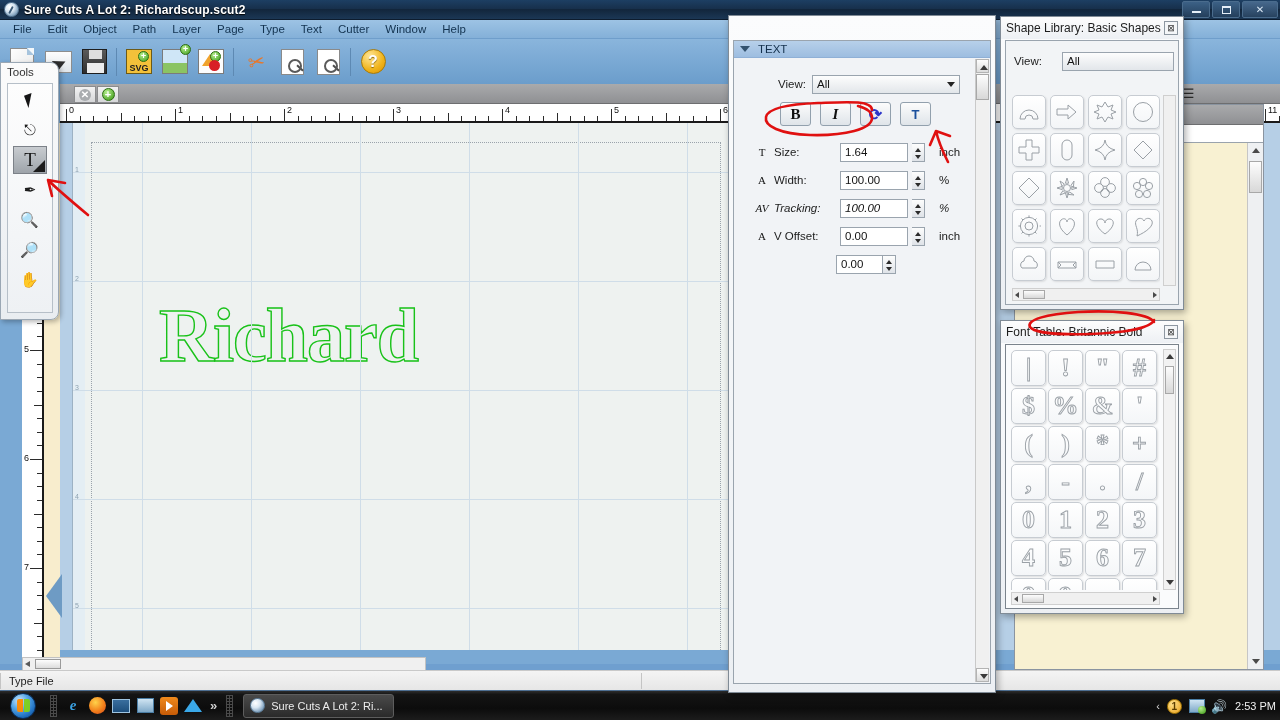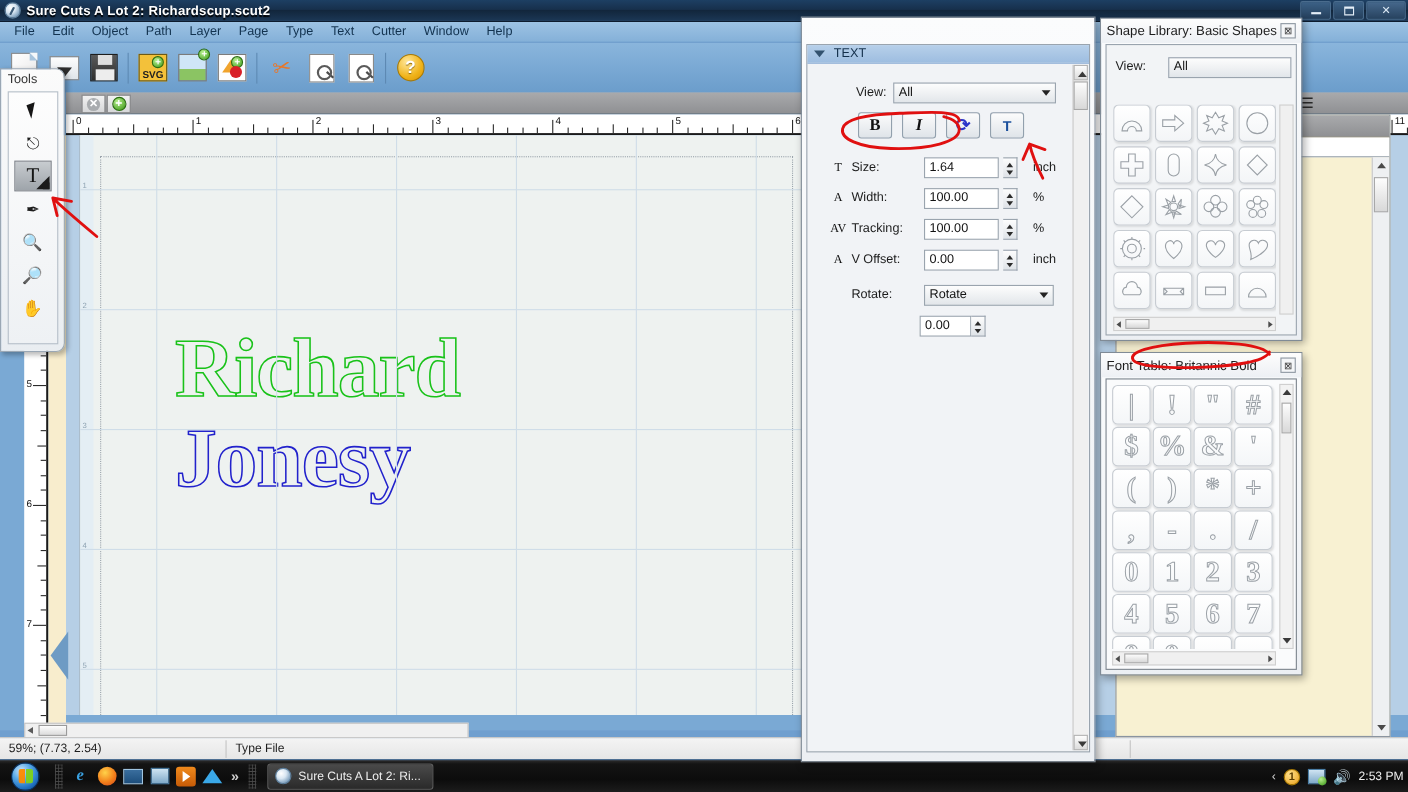--- a/index.html
+++ b/index.html
@@ -542,21 +542,20 @@
     <div id="mat">
       <div id="minirule">
           <div class="ml" style="top: 64px;">1</div>
           <div class="ml" style="top: 173px;">2</div>
           <div class="ml" style="top: 282px;">3</div>
           <div class="ml" style="top: 391px;">4</div>
           <div class="ml" style="top: 500px;">5</div>
         </div>
       <div id="matinner"></div>
       <div class="arttext" id="t-richard">Richard</div>
-      <div class="arttext" id="t-jonesy">Jonesy</div>
     <div class="gridline-v" style="left: 69px;"></div>
         <div class="gridline-v" style="left: 178px;"></div>
         <div class="gridline-v" style="left: 287px;"></div>
         <div class="gridline-v" style="left: 396px;"></div>
         <div class="gridline-v" style="left: 505px;"></div>
         <div class="gridline-v" style="left: 614px;"></div>
         <div class="gridline-h" style="top: 70px;"></div>
         <div class="gridline-h" style="top: 179px;"></div>
         <div class="gridline-h" style="top: 288px;"></div>
         <div class="gridline-h" style="top: 397px;"></div>
@@ -618,49 +617,41 @@
     <div class="frow" style="padding-left:20px; gap:4px;">
       <span class="picon">A</span>
       <span class="flab" style="width:62px;text-align:left;">Width:</span>
       <span class="txtin" style="width:68px;">100.00</span>
       <span class="spin">
           <i></i>
           <i></i>
         </span>
       <span class="unit" style="margin-left:10px;">%</span>
     </div>
-    <div class="frow" style="padding-left:20px; gap:4px;">
+    <div class="frow" style="padding-left:20px; gap:4px;font-style:italic;">
       <span class="picon">AV</span>
       <span class="flab" style="width:62px;text-align:left;">Tracking:</span>
       <span class="txtin" style="width:68px;">100.00</span>
       <span class="spin">
           <i></i>
           <i></i>
         </span>
       <span class="unit" style="margin-left:10px;">%</span>
     </div>
     <div class="frow" style="padding-left:20px; gap:4px;">
       <span class="picon">A</span>
       <span class="flab" style="width:62px;text-align:left;">V Offset:</span>
       <span class="txtin" style="width:68px;">0.00</span>
       <span class="spin">
           <i></i>
           <i></i>
         </span>
       <span class="unit" style="margin-left:10px;">inch</span>
     </div>
 
-    <div class="frow" style="margin-top:4px; padding-left:20px; gap:4px;">
-      <span class="picon"></span>
-      <span class="flab" style="width:62px;text-align:left;">Rotate:</span>
-      <span class="combo" style="width:118px;">
-        <span class="cv">Rotate</span>
-        <span class="arw"></span>
-      </span>
-    </div>
     <div class="frow" style="padding-left:102px; gap:0;">
       <span class="txtin" style="width:47px;">0.00</span>
       <span class="spin">
           <i></i>
           <i></i>
         </span>
     </div>
 
     <div class="pscroll">
       <div class="up"></div>
@@ -883,21 +874,20 @@
     <div class="tool">
         <span class="gl-zo">🔎</span>
       </div>
     <div class="tool">
         <span class="gl-hand">✋</span>
       </div>
   </div>
 </div>
 
 <div id="statusbar">
-  <div class="cell" style="width:205px;">59%; (7.73, 2.54)</div>
   <div class="sep"></div>
   <div class="cell" style="width:640px;">Type File</div>
   <div class="sep"></div>
   <div class="cell" style="width:180px;"></div>
   <div class="sep"></div>
 </div>
 
 <div id="taskbar">
   <div id="startorb">
       <span class="orb"></span>

